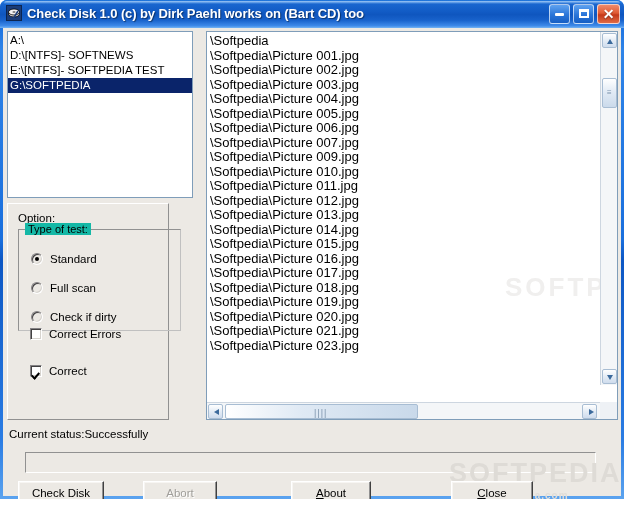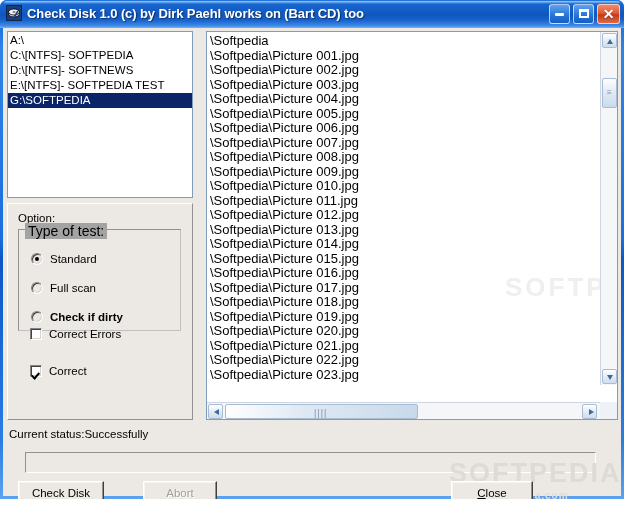--- a/index.html
+++ b/index.html
@@ -128,21 +128,21 @@
   }
   .drive-item.selected {
     background: #0a246a;
     color: #ffffff;
   }
 
   
   #option-panel {
     position: absolute;
     left: 4px; top: 175px;
-    width: 186px; height: 217px;
+    width: 162px; height: 217px;
     background: #ece9e4;
     box-sizing: border-box;
     border: 1px solid;
     border-color: #ffffff #919191 #919191 #ffffff;
   }
   #option-label {
     position: absolute;
     left: 10px; top: 8px;
     font-size: 11.5px;
   }
@@ -151,23 +151,23 @@
     left: 10px; top: 25px;
     width: 163px; height: 102px;
     box-sizing: border-box;
     border: 1px solid #c0c0c0;
     border-top-color: #919191;
     border-left-color: #919191;
   }
   #typeoftest-legend {
     position: absolute;
     left: 6px; top: -7px;
-    background: #a3a3a3;
+    background: #14b8a6;
     padding: 0 3px;
-    font-size: 14px;
+    font-size: 11px;
   }
   .radio-row {
     position: absolute;
     left: 12px;
     height: 14px;
     line-height: 14px;
     white-space: nowrap;
   }
   .radio-row .rb {
     display: inline-block;
@@ -389,39 +389,38 @@
     </div>
     <div class="caption-btn" id="btn-close">
       <span class="cap-glyph">✕</span>
     </div>
   </div>
 
   <div id="client">
 
     <div id="drive-list">
         <div class="drive-item">A:\</div>
-        <div class="drive-item">C:\[NTFS]- SOFTPEDIA</div>
         <div class="drive-item">D:\[NTFS]- SOFTNEWS</div>
         <div class="drive-item">E:\[NTFS]- SOFTPEDIA TEST</div>
         <div class="drive-item selected">G:\SOFTPEDIA</div>
       </div>
 
     <div id="option-panel">
       <div id="option-label">Option:</div>
 
       <div id="typeoftest-group">
         <div id="typeoftest-legend">Type of test:</div>
 
         <div class="radio-row checked" style="top:22px;">
           <span class="rb"></span><span class="rlabel">Standard</span>
         </div>
         <div class="radio-row" style="top:51px;">
           <span class="rb"></span><span class="rlabel">Full scan</span>
         </div>
-        <div class="radio-row" style="top:80px;font-weight:bold;">
+        <div class="radio-row" style="top:80px;">
           <span class="rb"></span><span class="rlabel">Check if dirty</span>
         </div>
       </div>
 
       <div class="check-row" style="top:123px;">
         <span class="cb"></span><span class="clabel">Correct Errors</span>
       </div>
       <div class="check-row checked" style="top:160px;">
         <span class="cb"></span><span class="clabel">Correct</span>
       </div>
@@ -432,35 +431,33 @@
       <div id="file-list">
         <div class="wm" id="wm-list">SOFTPEDIA</div>
       <div class="file-item">\Softpedia</div>
           <div class="file-item">\Softpedia\Picture 001.jpg</div>
           <div class="file-item">\Softpedia\Picture 002.jpg</div>
           <div class="file-item">\Softpedia\Picture 003.jpg</div>
           <div class="file-item">\Softpedia\Picture 004.jpg</div>
           <div class="file-item">\Softpedia\Picture 005.jpg</div>
           <div class="file-item">\Softpedia\Picture 006.jpg</div>
           <div class="file-item">\Softpedia\Picture 007.jpg</div>
-          <div class="file-item">\Softpedia\Picture 008.jpg</div>
           <div class="file-item">\Softpedia\Picture 009.jpg</div>
           <div class="file-item">\Softpedia\Picture 010.jpg</div>
           <div class="file-item">\Softpedia\Picture 011.jpg</div>
           <div class="file-item">\Softpedia\Picture 012.jpg</div>
           <div class="file-item">\Softpedia\Picture 013.jpg</div>
           <div class="file-item">\Softpedia\Picture 014.jpg</div>
           <div class="file-item">\Softpedia\Picture 015.jpg</div>
           <div class="file-item">\Softpedia\Picture 016.jpg</div>
           <div class="file-item">\Softpedia\Picture 017.jpg</div>
           <div class="file-item">\Softpedia\Picture 018.jpg</div>
           <div class="file-item">\Softpedia\Picture 019.jpg</div>
           <div class="file-item">\Softpedia\Picture 020.jpg</div>
           <div class="file-item">\Softpedia\Picture 021.jpg</div>
-          <div class="file-item">\Softpedia\Picture 022.jpg</div>
           <div class="file-item">\Softpedia\Picture 023.jpg</div>
         </div>
 
       <div id="vscroll">
         <div class="sb-btn" style="left:1px; top:1px; width:15px; height:15px;">
           <span class="sb-arrow" style="left:4px; top:5px; border-left:3.5px solid transparent; border-right:3.5px solid transparent; border-bottom:5px solid #3c6a9c;"></span>
         </div>
         <div class="sb-thumb" style="left:1px; top:46px; width:15px; height:30px; background:linear-gradient(to bottom,#ffffff,#e2ebf5 45%,#cbdaeb);">
           <span class="sb-grip" style="left:4px; top:9px; writing-mode:horizontal-tb;">≡</span>
         </div>
@@ -488,18 +485,19 @@
       <span>Current status:</span><span class="sv">Successfully</span>
     </div>
 
     <div id="progress-bar"></div>
 
     <div class="wm" id="wm-big">SOFTPEDIA</div>
     <div class="wm" id="wm-small">www.softpedia.com</div>
 
     <div class="btn" id="btn-checkdisk">Check Disk</div>
     <div class="btn disabled" id="btn-abort">Abort</div>
+    <div class="btn" id="btn-about"><u>A</u><span>bout</span></div>
     <div class="btn" id="btn-close-btn"><u>C</u><span>lose</span></div>
 
   </div>
 </div>
 
 <div id="bottom-strip"></div>
 
 </body></html>

